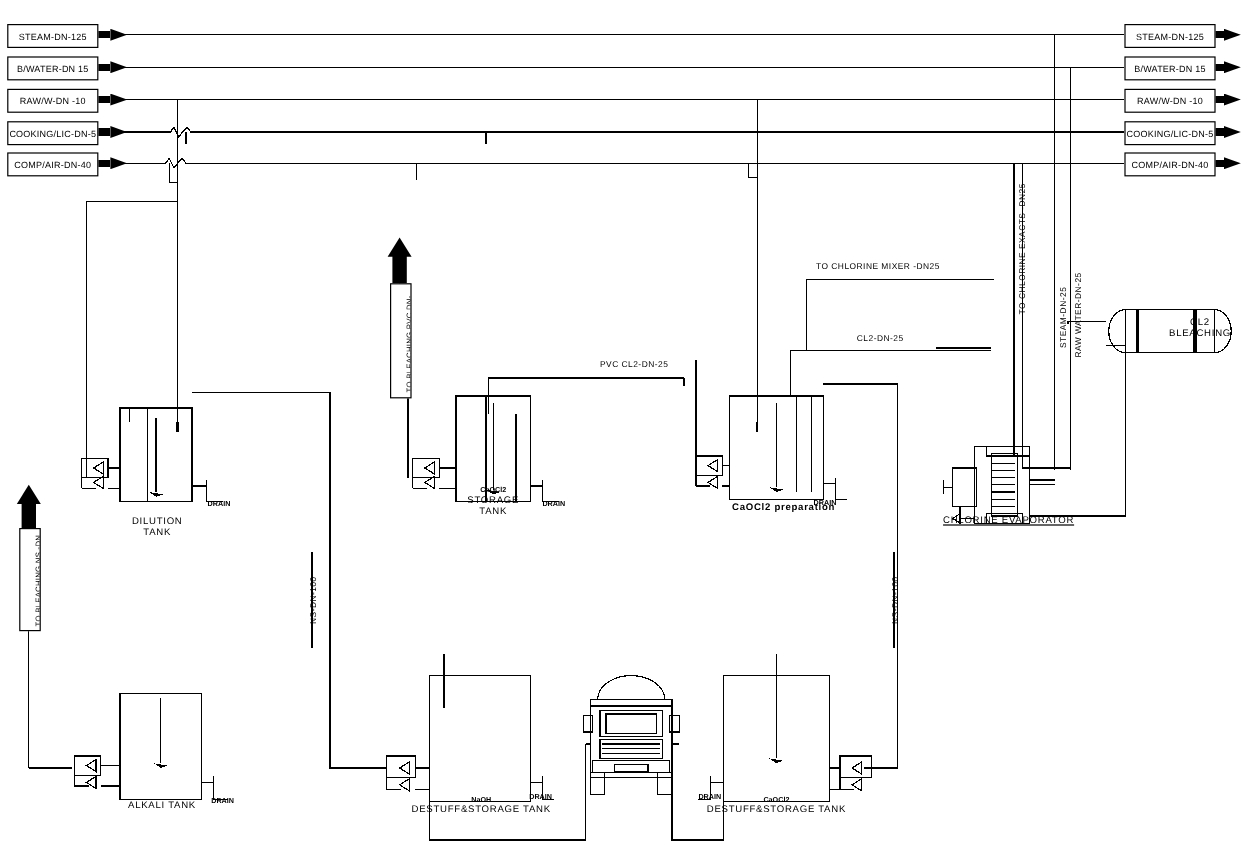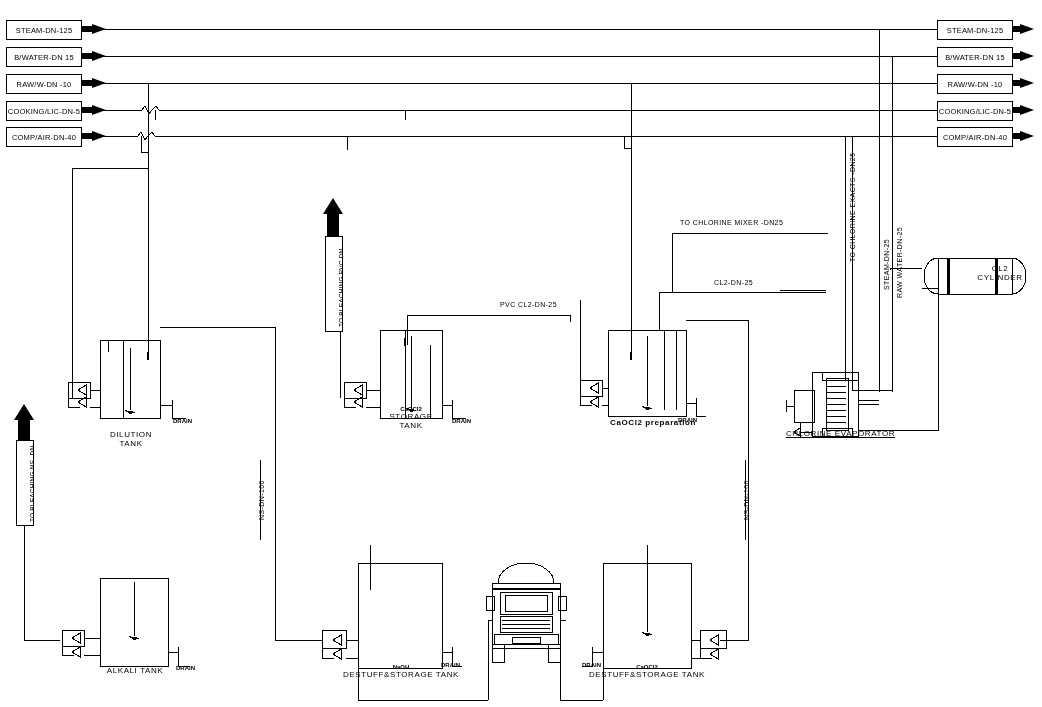--- a/index.html
+++ b/index.html
@@ -372,21 +372,21 @@
   <div class="eqlbl tiny" style="left:608px;top:418px;width:90px;">
     <div>CaOCl2 preparation</div>
   </div>
 
   <div class="eqlbl" style="left:778px;top:429px;width:125px;text-decoration:underline;">
     <div>CHLORINE EVAPORATOR</div>
   </div>
 
   <div class="eqlbl" style="left:955px;top:264px;width:60px;margin-left:15px;">
     <div>CL2</div>
-    <div>CYLINDER</div>
+    <div>BLEACHING</div>
   </div>
 
   <div class="eqlbl" style="left:96px;top:666px;width:78px;">
     <div>ALKALI TANK</div>
   </div>
 
   <div class="eqlbl" style="left:338px;top:664px;width:126px;">
     <div class="tiny">NaOH</div>
     <div>DESTUFF&amp;STORAGE TANK</div>
   </div>

